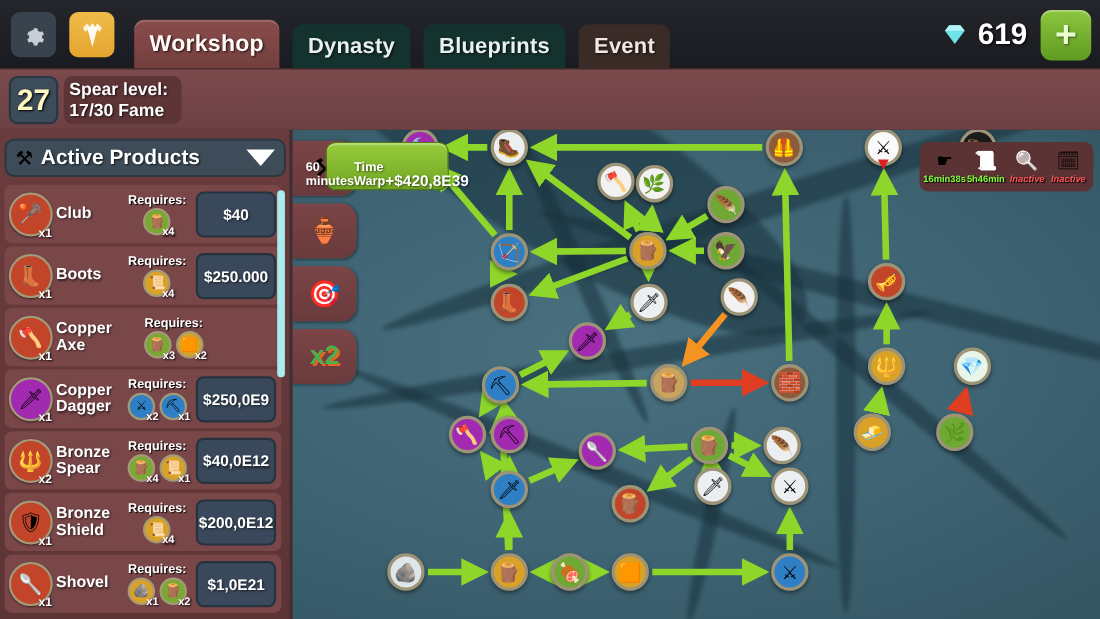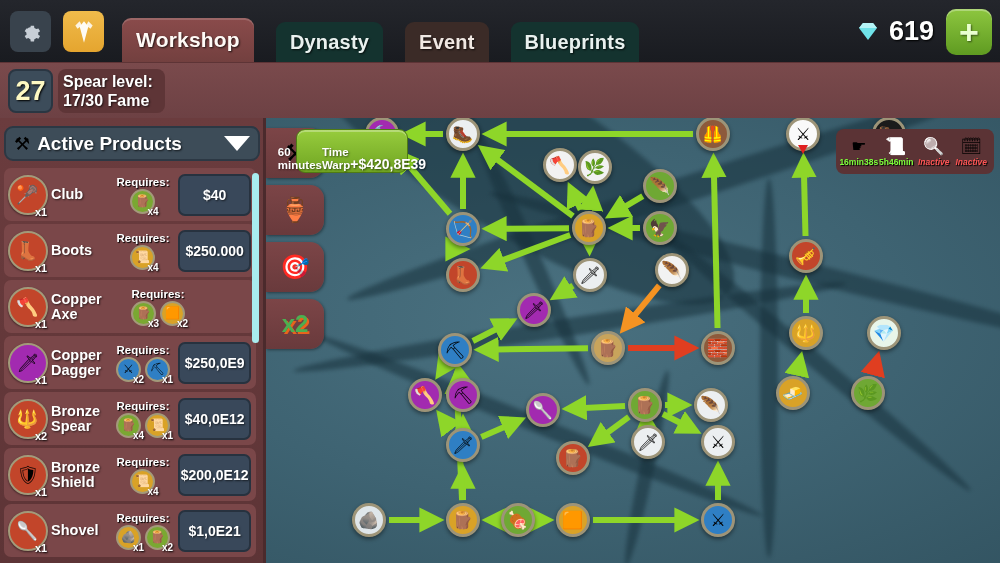--- a/index.html
+++ b/index.html
@@ -22,21 +22,21 @@
     display: flex; align-items: center; justify-content: center;
   }
   .gem-btn {
     position: absolute; left: 63px; top: 11px; width: 41px; height: 41px;
     background: linear-gradient(180deg,#f0bb4b 0%, #e5a52f 100%); border-radius: 8px;
     display: flex; align-items: center; justify-content: center;
   }
   .tabs { position: absolute; left: 122px; top: 22px; height: 40px; display: flex; align-items: flex-end; }
   .tab {
     height: 40px; padding: 0 14px; display: flex; align-items: center;
-    border-radius: 9px 9px 0 0; margin-right: 22px;
+    border-radius: 9px 9px 0 0; margin-right: 12px;
     color: #f3eeea; font-size: 20px; font-weight: bold;
     text-shadow: 1px 1px 2px rgba(0,0,0,.75);
     letter-spacing: .2px;
   }
   .tab.inactive-teal { background: #14332f; color: #e9f1ef; }
   .tab.inactive-brown { background: #3b2b27; color: #f0e8e3; }
   .tab.active {
     background: linear-gradient(180deg,#8a4b4b 0%, #73403f 100%);
     color: #fffaf6; height: 44px; font-size: 21px;
     box-shadow: inset 0 2px 0 rgba(255,255,255,.16);
@@ -561,25 +561,25 @@
         <path fill="#fff" d="M20 6l-4-4-2 4 4 3z" opacity=".85"></path>
       </svg>
     </div>
     <div class="tabs" id="tabs">
         <div class="tab active">
           <span>Workshop</span>
         </div>
         <div class="tab inactive-teal">
           <span>Dynasty</span>
         </div>
+        <div class="tab inactive-teal">
+          <span>Blueprints</span>
+        </div>
         <div class="tab inactive-brown">
           <span>Event</span>
-        </div>
-        <div class="tab inactive-teal">
-          <span>Blueprints</span>
         </div>
       </div>
     <div class="gem-counter">
       <svg width="28" height="24" viewBox="0 0 24 24">
         <path fill="#6fe2e8" d="M3 9l9 12L21 9l-4-5H7z"></path>
         <path fill="#b5f4f7" d="M7 4h10l4 5H3z"></path>
       </svg>
       <span class="num">619</span>
     </div>
     <div class="plus-btn">

